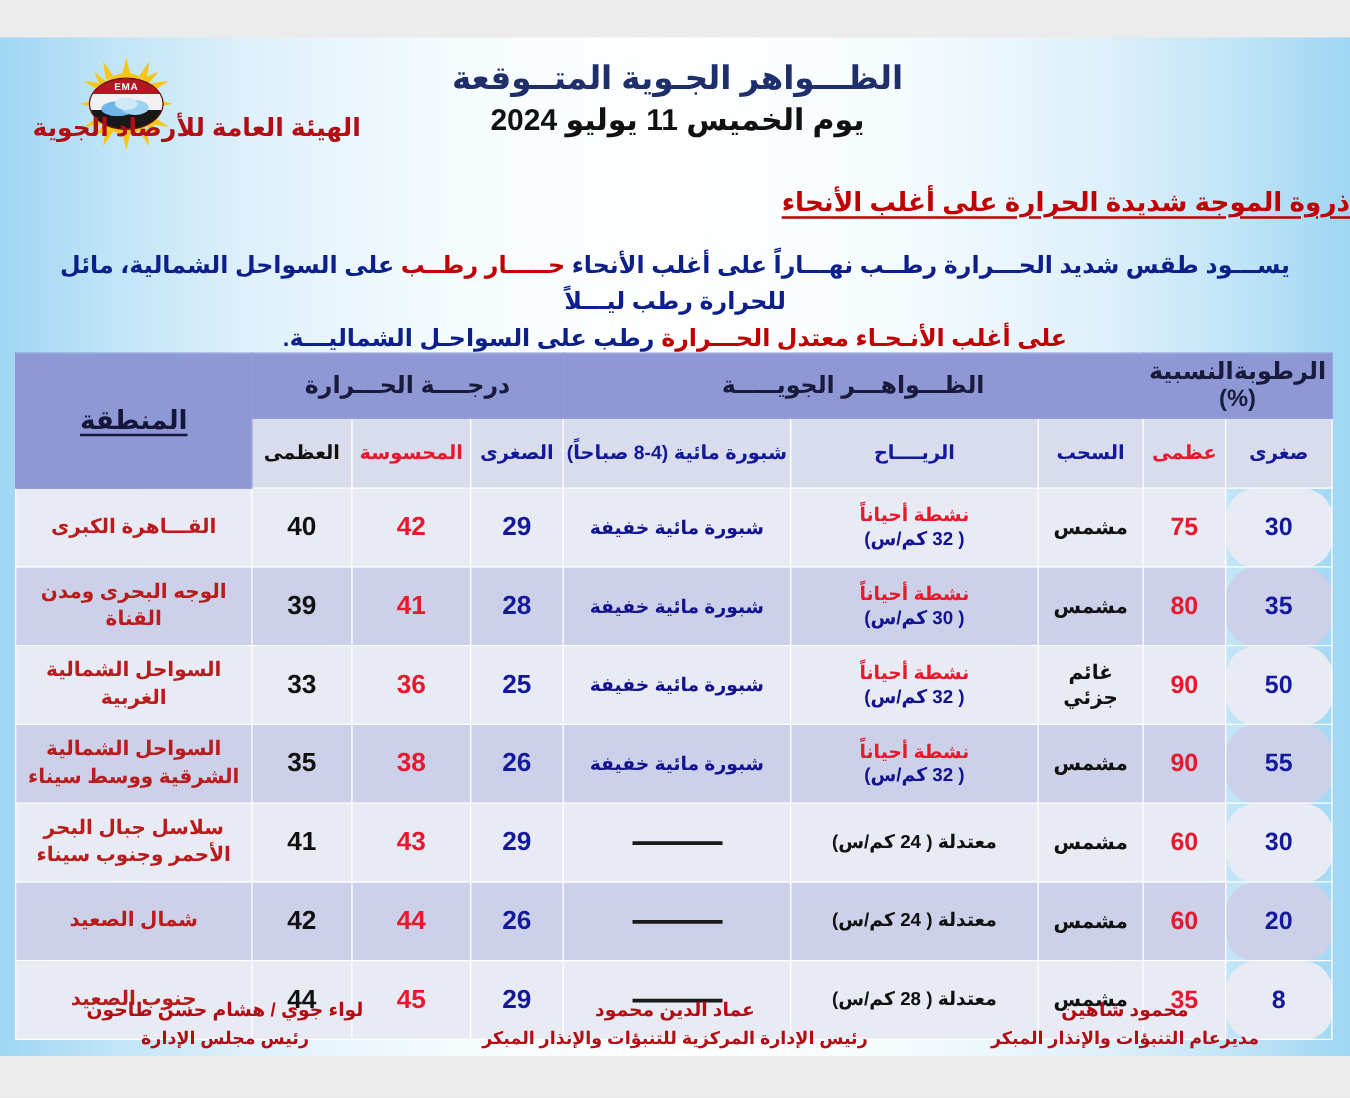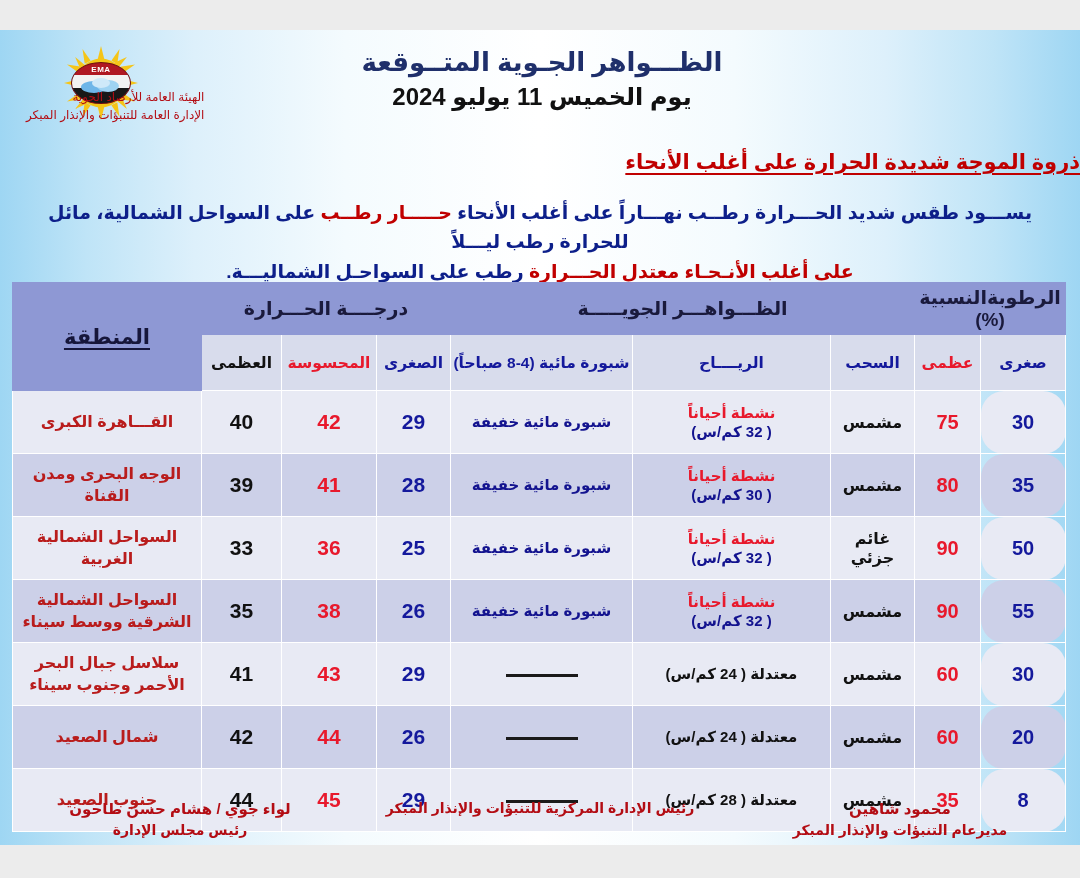--- a/index.html
+++ b/index.html
@@ -116,25 +116,25 @@
     margin-top: 4px;
     font-size: 24px;
     font-weight: bold;
     color: #111111;
     line-height: 1.2;
   }
 
   .org {
     position: absolute;
     top: 58px; left: 24px;
-    text-align: right;
+    text-align: center;
     direction: rtl;
     color: #b30d14;
-    font-weight: normal;
-    font-size: 12px;
+    font-weight: bold;
+    font-size: 20px;
     line-height: 1.5;
   }
 
   
   .headline {
     position: absolute;
     top: 150px; left: 0; right: 0;
     font-size: 21px;
     font-weight: bold;
     color: #c00000;
@@ -295,21 +295,20 @@
       </div>
     </div>
 
     <div class="title-block">
       <div class="title-main">الظـــواهر الجـوية المتــوقعة</div>
       <div class="title-sub">يوم الخميس 11 يوليو 2024</div>
     </div>
 
     <div class="org">
       <div>الهيئة العامة للأرصاد الجوية</div>
-      <div>الإدارة العامة للتنبؤات والإنذار المبكر</div>
     </div>
   </div>
 
   <div class="headline">ذروة الموجة شديدة الحرارة على أغلب الأنحاء</div>
 
   <div class="para">
     <span class="blue">يســـود طقس شديد الحـــرارة رطــب نهـــاراً على أغلب الأنحاء </span><span class="red">حـــــار رطــب</span><span class="blue"> على السواحل الشمالية، مائل للحرارة رطب ليـــلاً</span><br>
     <span class="red">على أغلب الأنـحـاء  معتدل الحـــرارة </span><span class="blue">رطب على السواحـل الشماليـــة.</span>
   </div>
 
@@ -437,20 +436,21 @@
         </tbody>
     </table>
   </div>
 
   <div class="footer" id="footer">
       <div class="sigcol">
         <div class="nm">محمود شاهين</div>
         <div class="ttl">مديرعام التنبؤات والإنذار المبكر</div>
       </div>
       <div class="sigcol">
+        <div class="nm">عماد الدين محمود</div>
         <div class="ttl">رئيس الإدارة المركزية للتنبؤات والإنذار المبكر</div>
       </div>
       <div class="sigcol">
         <div class="nm">لواء جوي / هشام حسن طاحون</div>
         <div class="ttl">رئيس مجلس الإدارة</div>
       </div>
     </div>
 
 </div>
 

